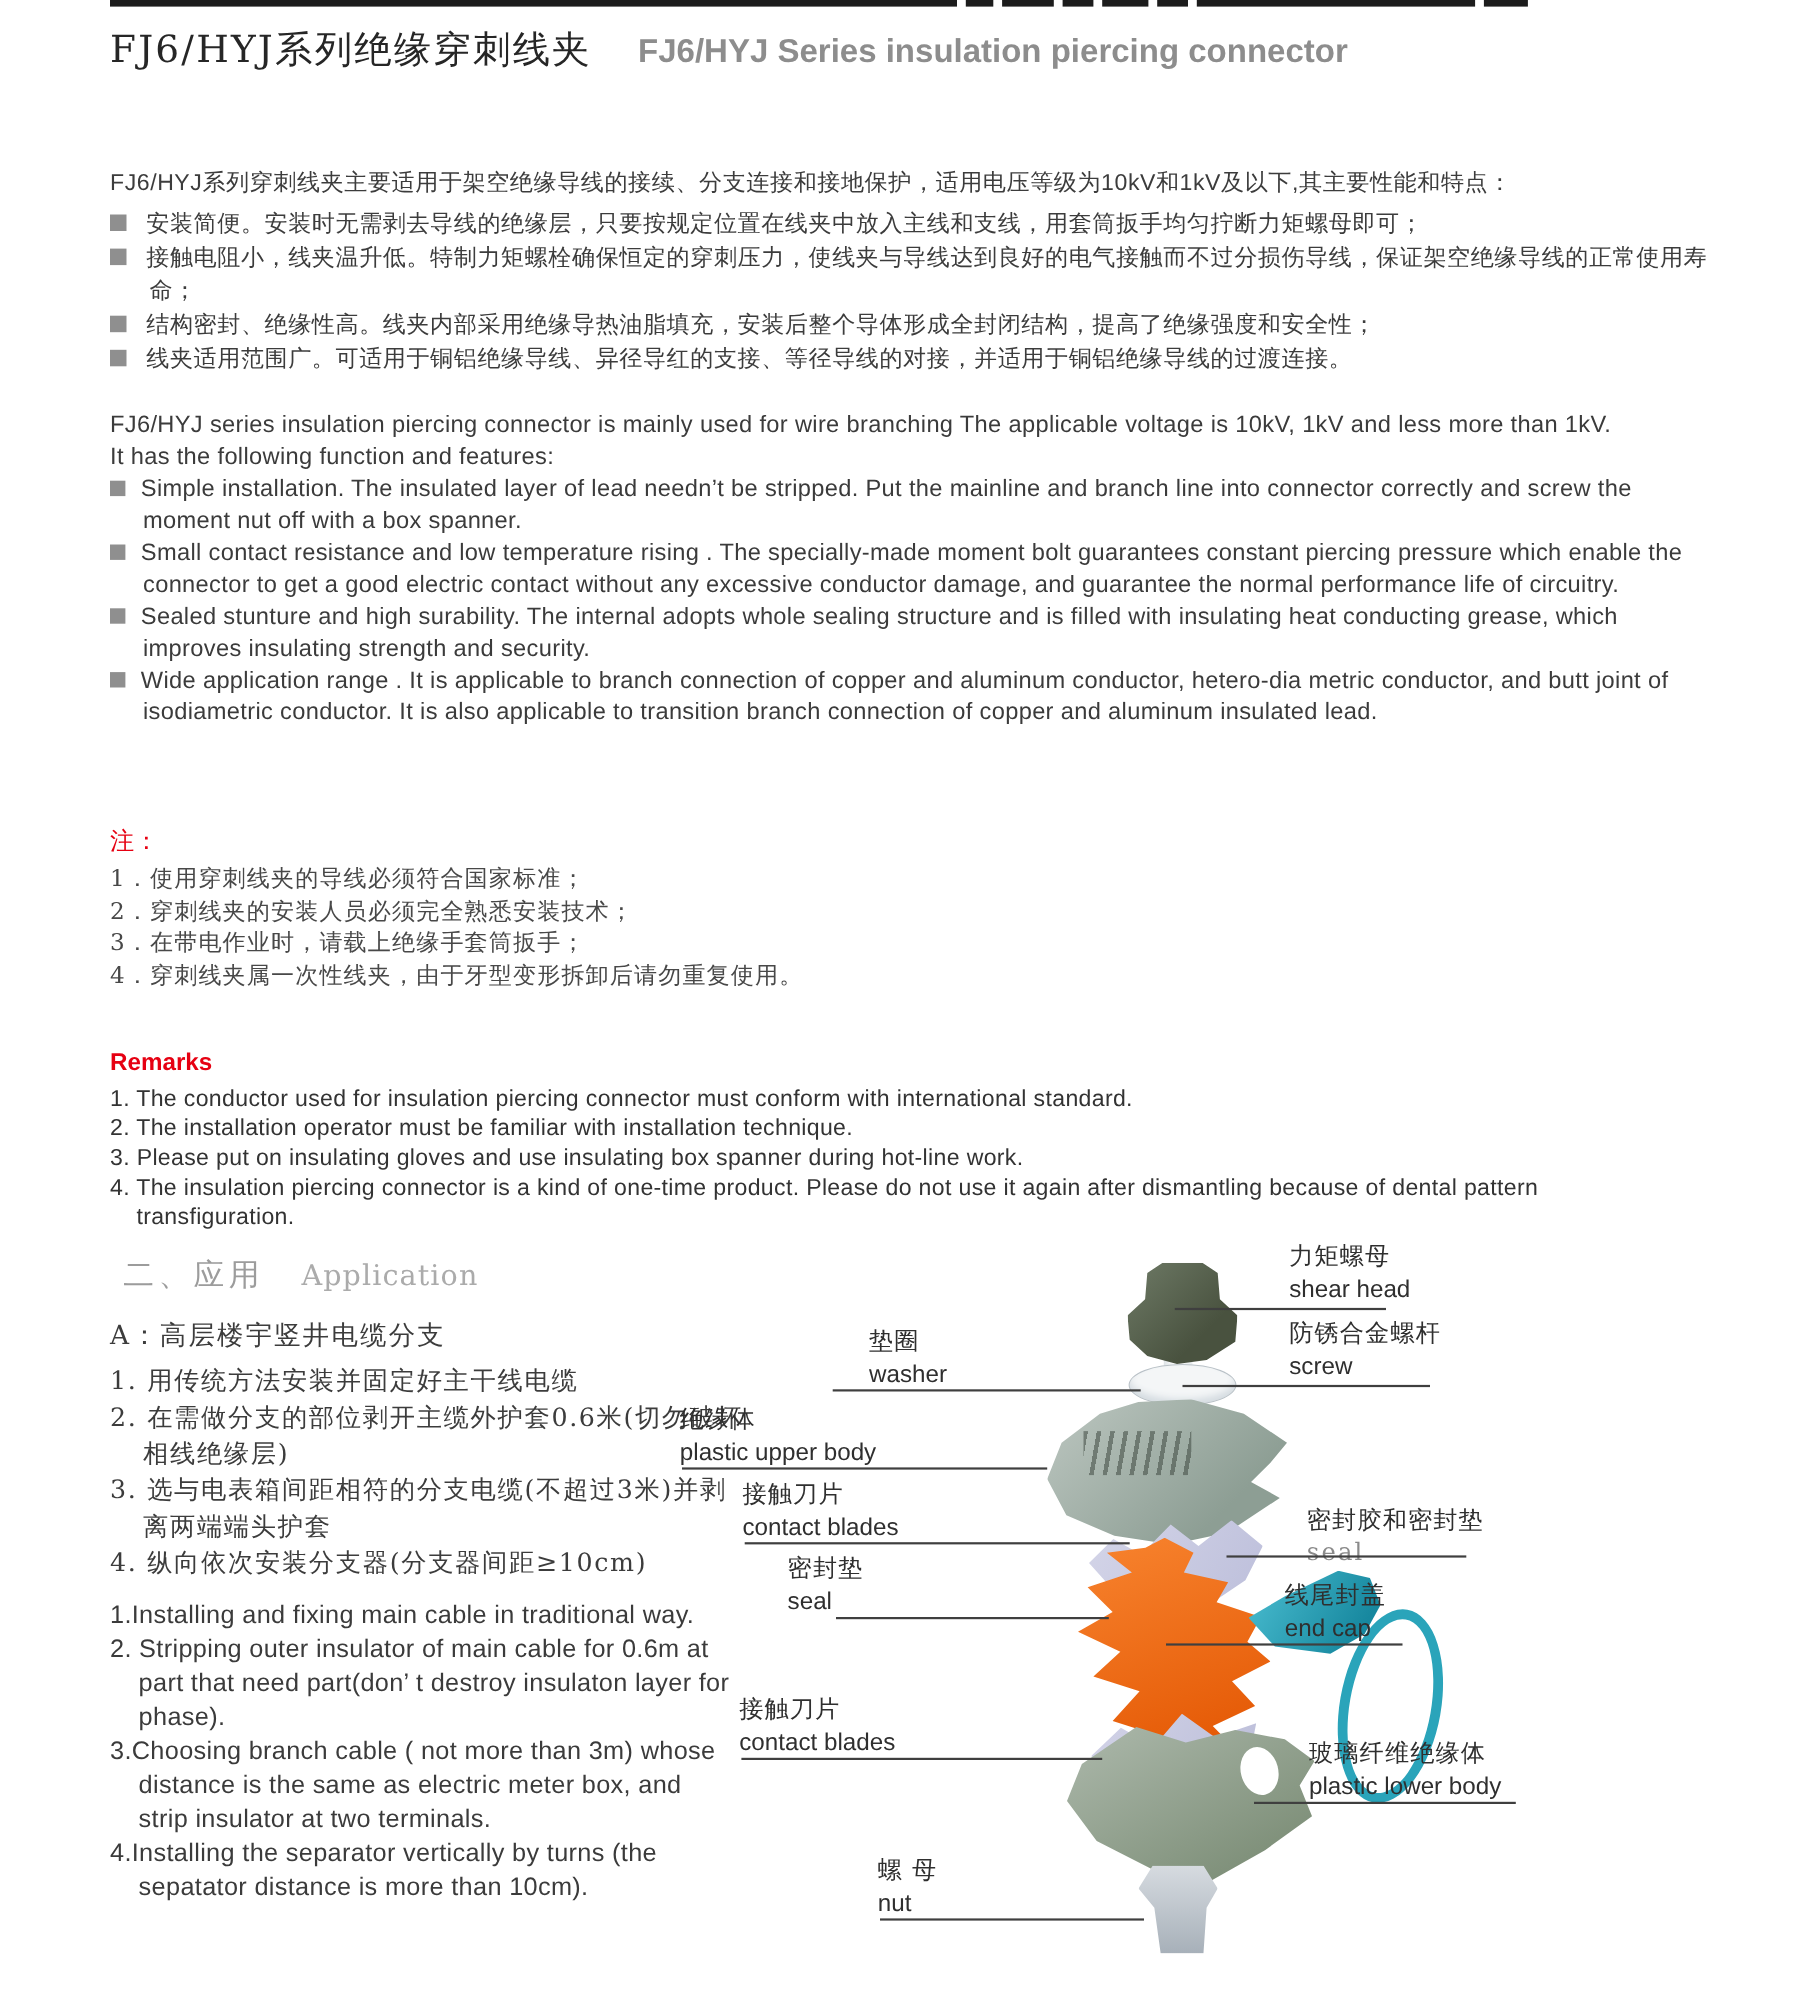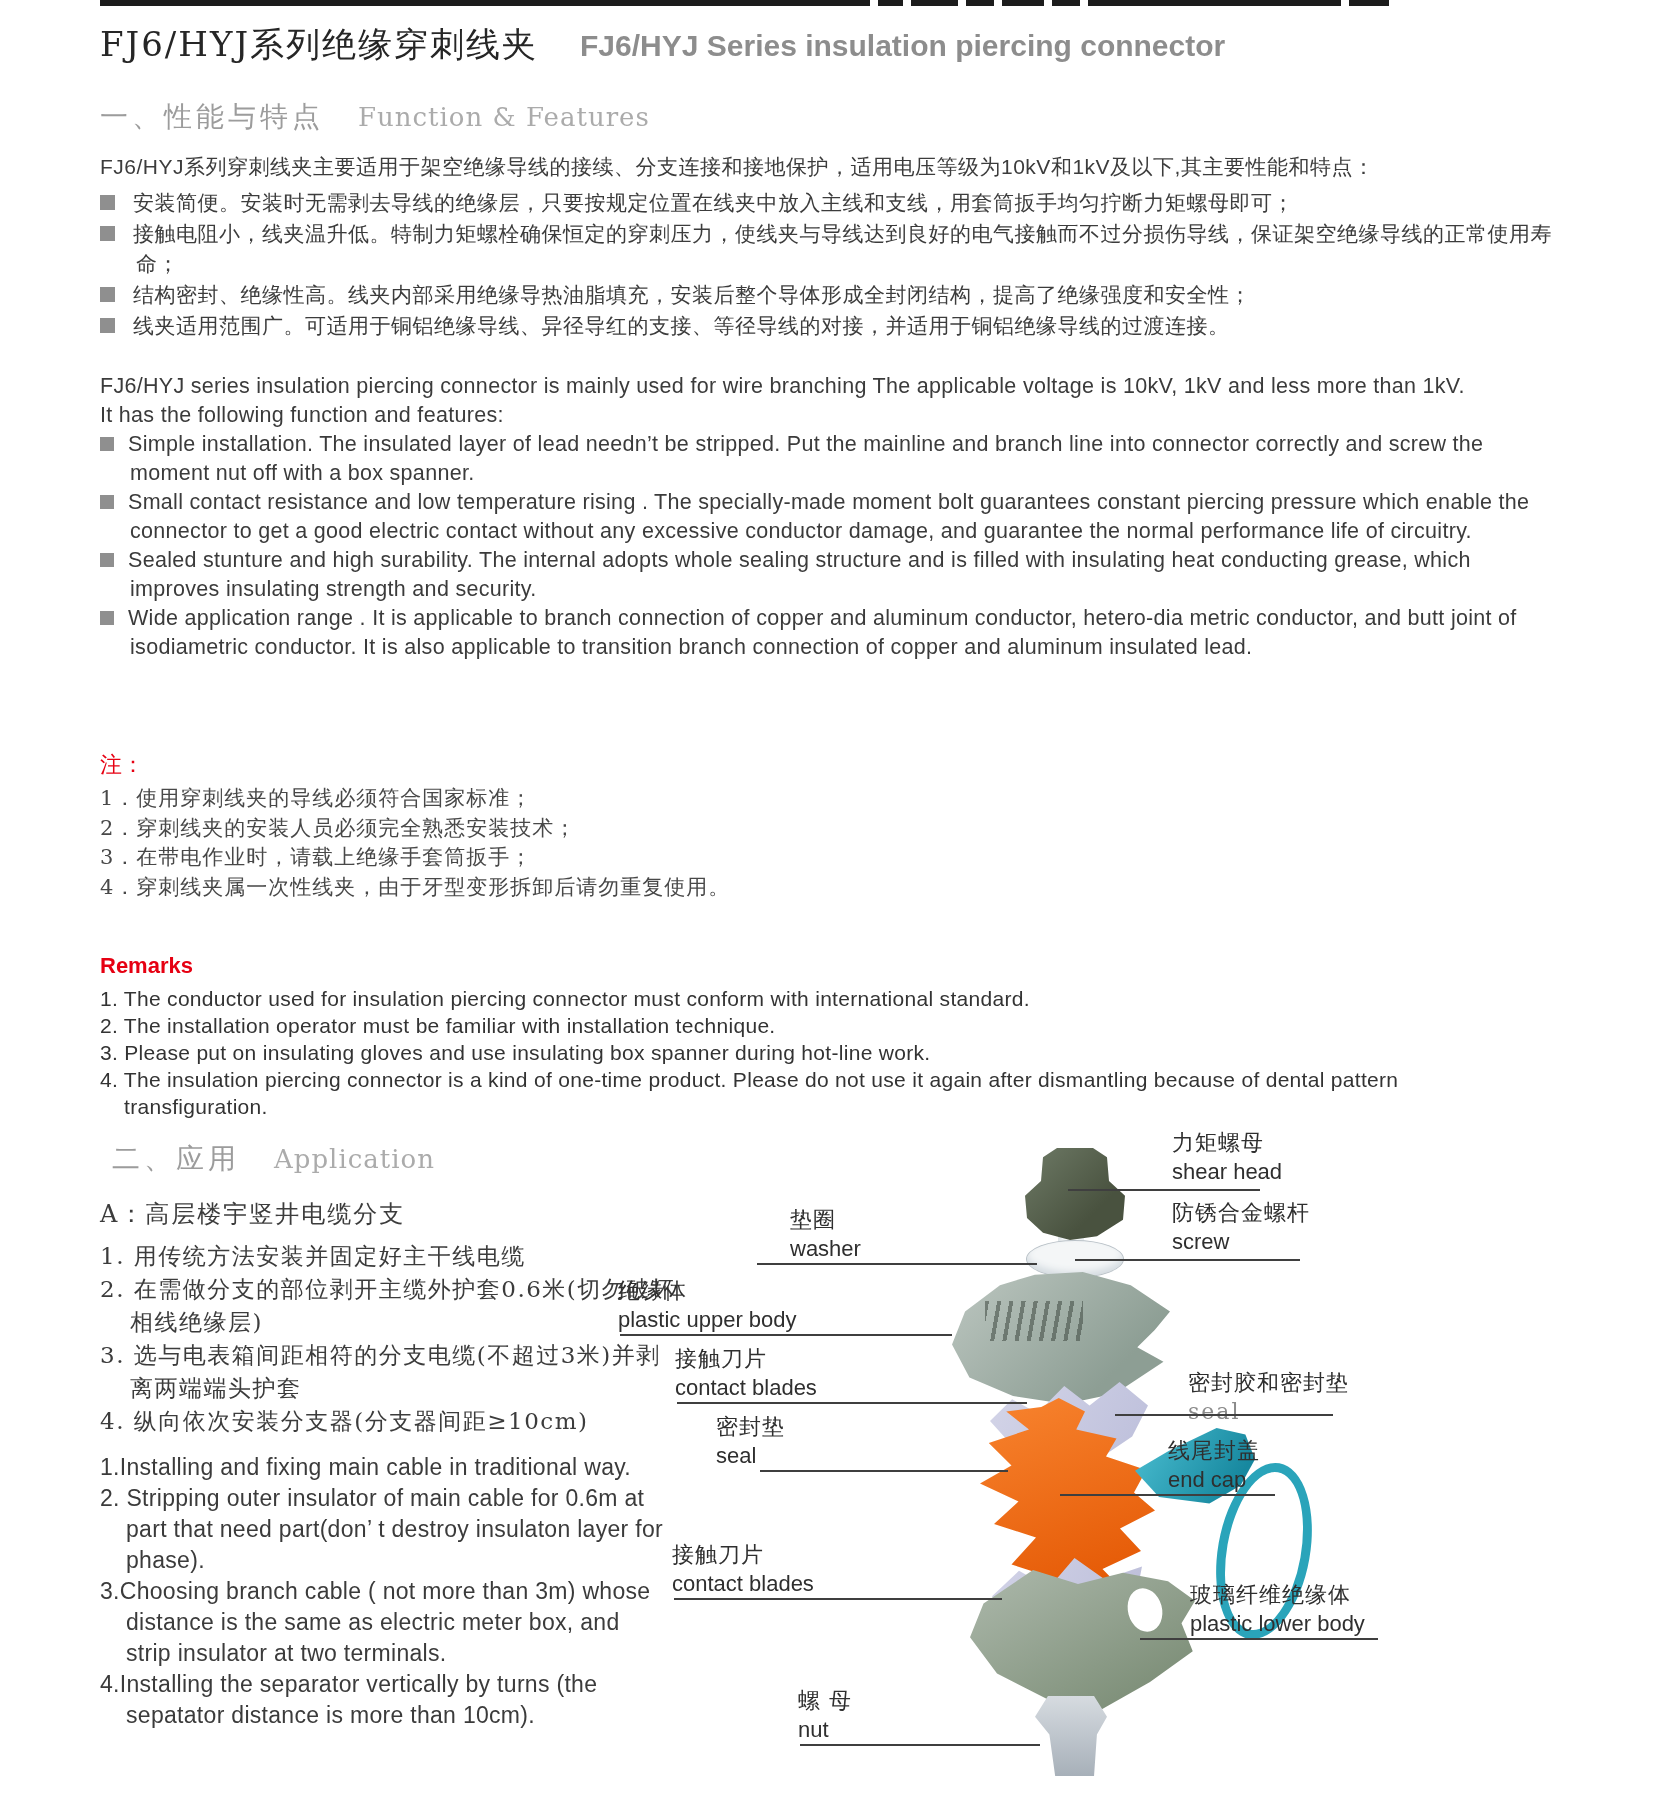--- a/index.html
+++ b/index.html
@@ -74,23 +74,20 @@
     <div class="tseg" style="left:1052px;width:28px;"></div>
     <div class="tseg" style="left:1088px;width:253px;"></div>
     <div class="tseg" style="left:1349px;width:40px;"></div>
   </div>
 
   <div class="title-row">
     <span class="title-zh">FJ6/HYJ系列绝缘穿刺线夹</span>
     <span class="title-en">FJ6/HYJ Series insulation piercing connector</span>
   </div>
 
-  <div class="sec-head" style="left:100px;top:98px;">
-    <span class="zh">一、性能与特点</span><span class="en">Function &amp; Features</span>
-  </div>
 
   <div class="cnp" style="position:absolute;left:100px;top:152px;width:1480px;">FJ6/HYJ系列穿刺线夹主要适用于架空绝缘导线的接续、分支连接和接地保护，适用电压等级为10kV和1kV及以下,其主要性能和特点：</div>
 
   <div class="bullets-zh">
     <div class="b-item"><span class="sq"></span><span>安装简便。安装时无需剥去导线的绝缘层，只要按规定位置在线夹中放入主线和支线，用套筒扳手均匀拧断力矩螺母即可；</span></div>
     <div class="b-item"><span class="sq"></span><span>接触电阻小，线夹温升低。特制力矩螺栓确保恒定的穿刺压力，使线夹与导线达到良好的电气接触而不过分损伤导线，保证架空绝缘导线的正常使用寿命；</span></div>
     <div class="b-item"><span class="sq"></span><span>结构密封、绝缘性高。线夹内部采用绝缘导热油脂填充，安装后整个导体形成全封闭结构，提高了绝缘强度和安全性；</span></div>
     <div class="b-item"><span class="sq"></span><span>线夹适用范围广。可适用于铜铝绝缘导线、异径导红的支接、等径导线的对接，并适用于铜铝绝缘导线的过渡连接。</span></div>
   </div>
 

